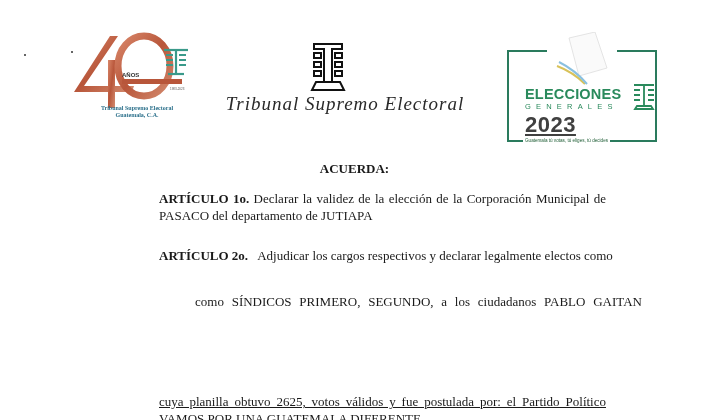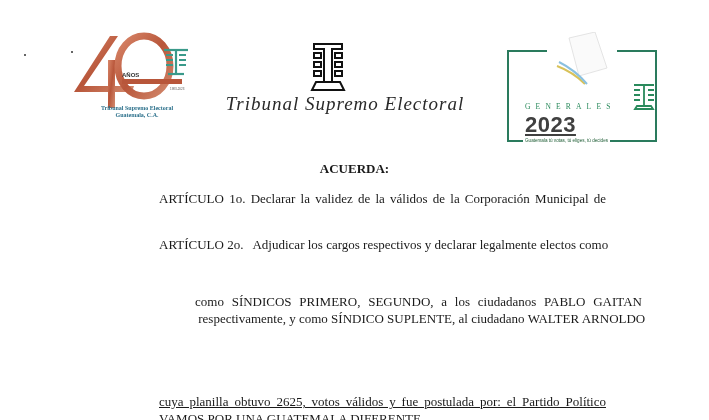--- a/index.html
+++ b/index.html
@@ -19,32 +19,32 @@
     .tse-script { position: absolute; left: 210px; top: 93px; width: 270px; text-align: center;
       font-family: "Liberation Serif", serif; font-style: italic; font-size: 19px; letter-spacing: 1px; color: #2a2a2a; }
 
     
     .elec { position: absolute; left: 507px; top: 32px; width: 150px; height: 112px; }
     .elec-frame { position: absolute; left: 0; top: 18px; width: 150px; height: 92px; border: 2px solid #2a7b5d; border-top: none; }
     .elec-frame-top-left { position: absolute; left: 0; top: 18px; width: 40px; height: 2px; background: #2a7b5d; }
     .elec-frame-top-right { position: absolute; right: 0; top: 18px; width: 40px; height: 2px; background: #2a7b5d; }
     .elec-title { position: absolute; left: 18px; top: 54px; font-family: "Liberation Sans", sans-serif; font-weight: bold;
       font-size: 14.5px; color: #2a8a5c; letter-spacing: 0.2px; }
-    .elec-sub { position: absolute; left: 18px; top: 70px; font-family: Liberation Serif, serif;
+    .elec-sub { position: absolute; left: 18px; top: 70px; font-family: Liberation Sans, sans-serif;
       font-size: 7.5px; color: #2a8a5c; letter-spacing: 5.2px; }
     .elec-year { position: absolute; left: 18px; top: 78px; font-family: "Liberation Sans", sans-serif; font-weight: bold;
       font-size: 22px; color: #404040; letter-spacing: 0.5px; line-height: 30px; text-decoration: underline; }
     .elec-tag { position: absolute; left: 16px; top: 106px; font-family: "Liberation Sans", sans-serif;
       font-size: 4.6px; color: #1d5c34; white-space: nowrap; background: #fff; padding: 0 2px; }
     .elec-logo { position: absolute; left: 125px; top: 52px; }
 
     
     .heading { position: absolute; left: 0; width: 709px; top: 161px; text-align: center; font-weight: bold; font-size: 13px; }
     .para { position: absolute; left: 159px; width: 447px; font-size: 13px; line-height: 17px; text-align: justify; }
-    .para b { font-weight: normal; }
+    .para b { font-weight: bold; }
     .line { display: block; text-align: justify; text-align-last: justify; white-space: nowrap; }
     .line.last { text-align-last: left; }
   </style>
 </head>
 <body>
 
 <span class="dot" style="left:24px; top:54px;"></span>
 <span class="dot" style="left:71px; top:51px;"></span>
 
 <div class="logo40">
@@ -93,44 +93,45 @@
 
 <div class="elec">
   <svg width="150" height="60" viewBox="0 0 150 60" style="position:absolute;left:0;top:0;">
     <polygon points="62,6 88,0 100,36 72,44" fill="#fafafa" stroke="#ddd" stroke-width="0.8"></polygon>
     <path d="M50 34 Q66 40 78 52" stroke="#d8c25a" stroke-width="2" fill="none"></path>
     <path d="M52 30 Q68 38 80 52" stroke="#8ac0e0" stroke-width="2" fill="none"></path>
   </svg>
   <div class="elec-frame"></div>
   <div class="elec-frame-top-left"></div>
   <div class="elec-frame-top-right"></div>
+  <div class="elec-title">ELECCIONES</div>
   <div class="elec-sub">GENERALES</div>
   <div class="elec-year">2023</div>
   <div class="elec-tag">Guatemala tú votas, tú eliges, tú decides</div>
   <svg class="elec-logo" width="24" height="26" viewBox="0 0 24 26">
     <g fill="none" stroke="#2a8a5c" stroke-width="1.8">
       <path d="M2 1 H22 M12 1 V22"></path>
       <path d="M2 6 H8 M2 11 H8 M2 16 H8"></path>
       <path d="M16 6 H22 M16 11 H22 M16 16 H22"></path>
       <path d="M5 22 H19 L21 25 H3 Z"></path>
     </g>
   </svg>
 </div>
 
 <div class="heading">ACUERDA:</div>
 
 <div class="para" style="top:190px;">
-  <span class="line"><b>ARTÍCULO 1o.</b> <span>Declarar la validez de la válidos de la Corporación Municipal de</span></span>
+  <span class="line"><b>ARTÍCULO 1o.</b> <span>Declarar la validez de la elección de la Corporación Municipal de</span></span>
+  <span class="line last">PASACO del departamento de JUTIAPA</span>
 </div>
 
-<div class="para" style="top:236px;">
+<div class="para" style="top:247px;">
   <span class="line"><b>ARTÍCULO 2o.</b>&nbsp;&nbsp; <span>Adjudicar los cargos respectivos y declarar legalmente electos como</span></span>
 </div>
 
 <div class="para" style="top:293px;margin-left:36px;">
   <span class="line">como SÍNDICOS PRIMERO, SEGUNDO, a los ciudadanos PABLO GAITAN</span>
-  <span class="line" style="white-space:pre;"> respectivamente, y como SÍNDICO SUPLENTE, al ciudadano WALTER ARNOLDO</span>
 </div>
 
 <div class="para" style="top:393px;text-decoration:underline;">
   <span class="line">cuya planilla obtuvo 2625, votos válidos y fue postulada por: el Partido Político</span>
   <span class="line last">VAMOS POR UNA GUATEMALA DIFERENTE</span>
 </div>
 
 </body></html>

